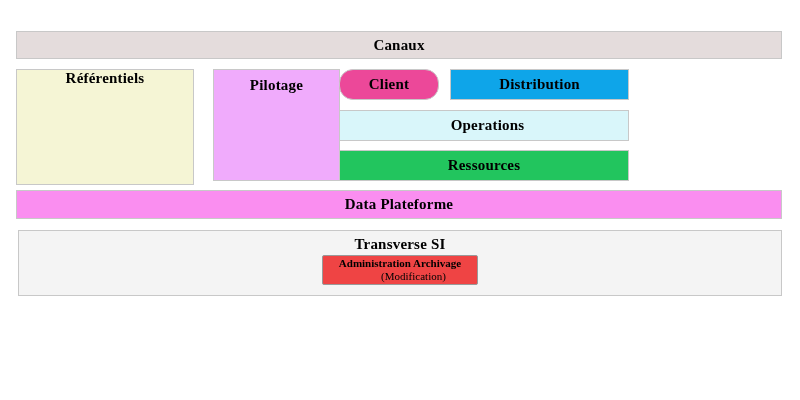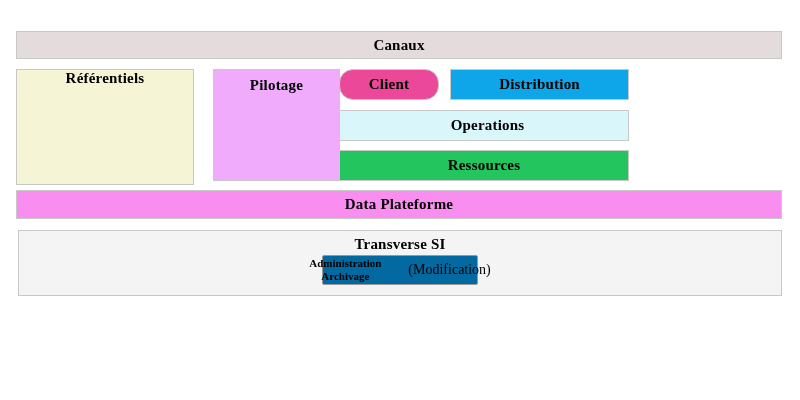--- a/index.html
+++ b/index.html
@@ -135,36 +135,36 @@
   }
 
   #admin-archivage {
     position: absolute;
     left: 322px;
     top: 255px;
     width: 156px;
     height: 30px;
     box-sizing: border-box;
     border: 1px solid #999999;
-    background: #0369a1;
+    background: #ef4444;
     border-radius: 2px;
     display: flex;
-    flex-direction: row;
+    flex-direction: column;
     align-items: center;
     justify-content: center;
   }
   .admin-title {
     font-weight: bold;
     font-size: 11px;
     line-height: 1.15;
     text-align: center;
   }
   .admin-sub {
     font-weight: normal;
-    font-size: 14px;
+    font-size: 11px;
     line-height: 1.15;
     text-align: center;
     margin-left: 27px;
   }
 </style>
 </head>
 <body>
 
 <div id="canvas">
 

